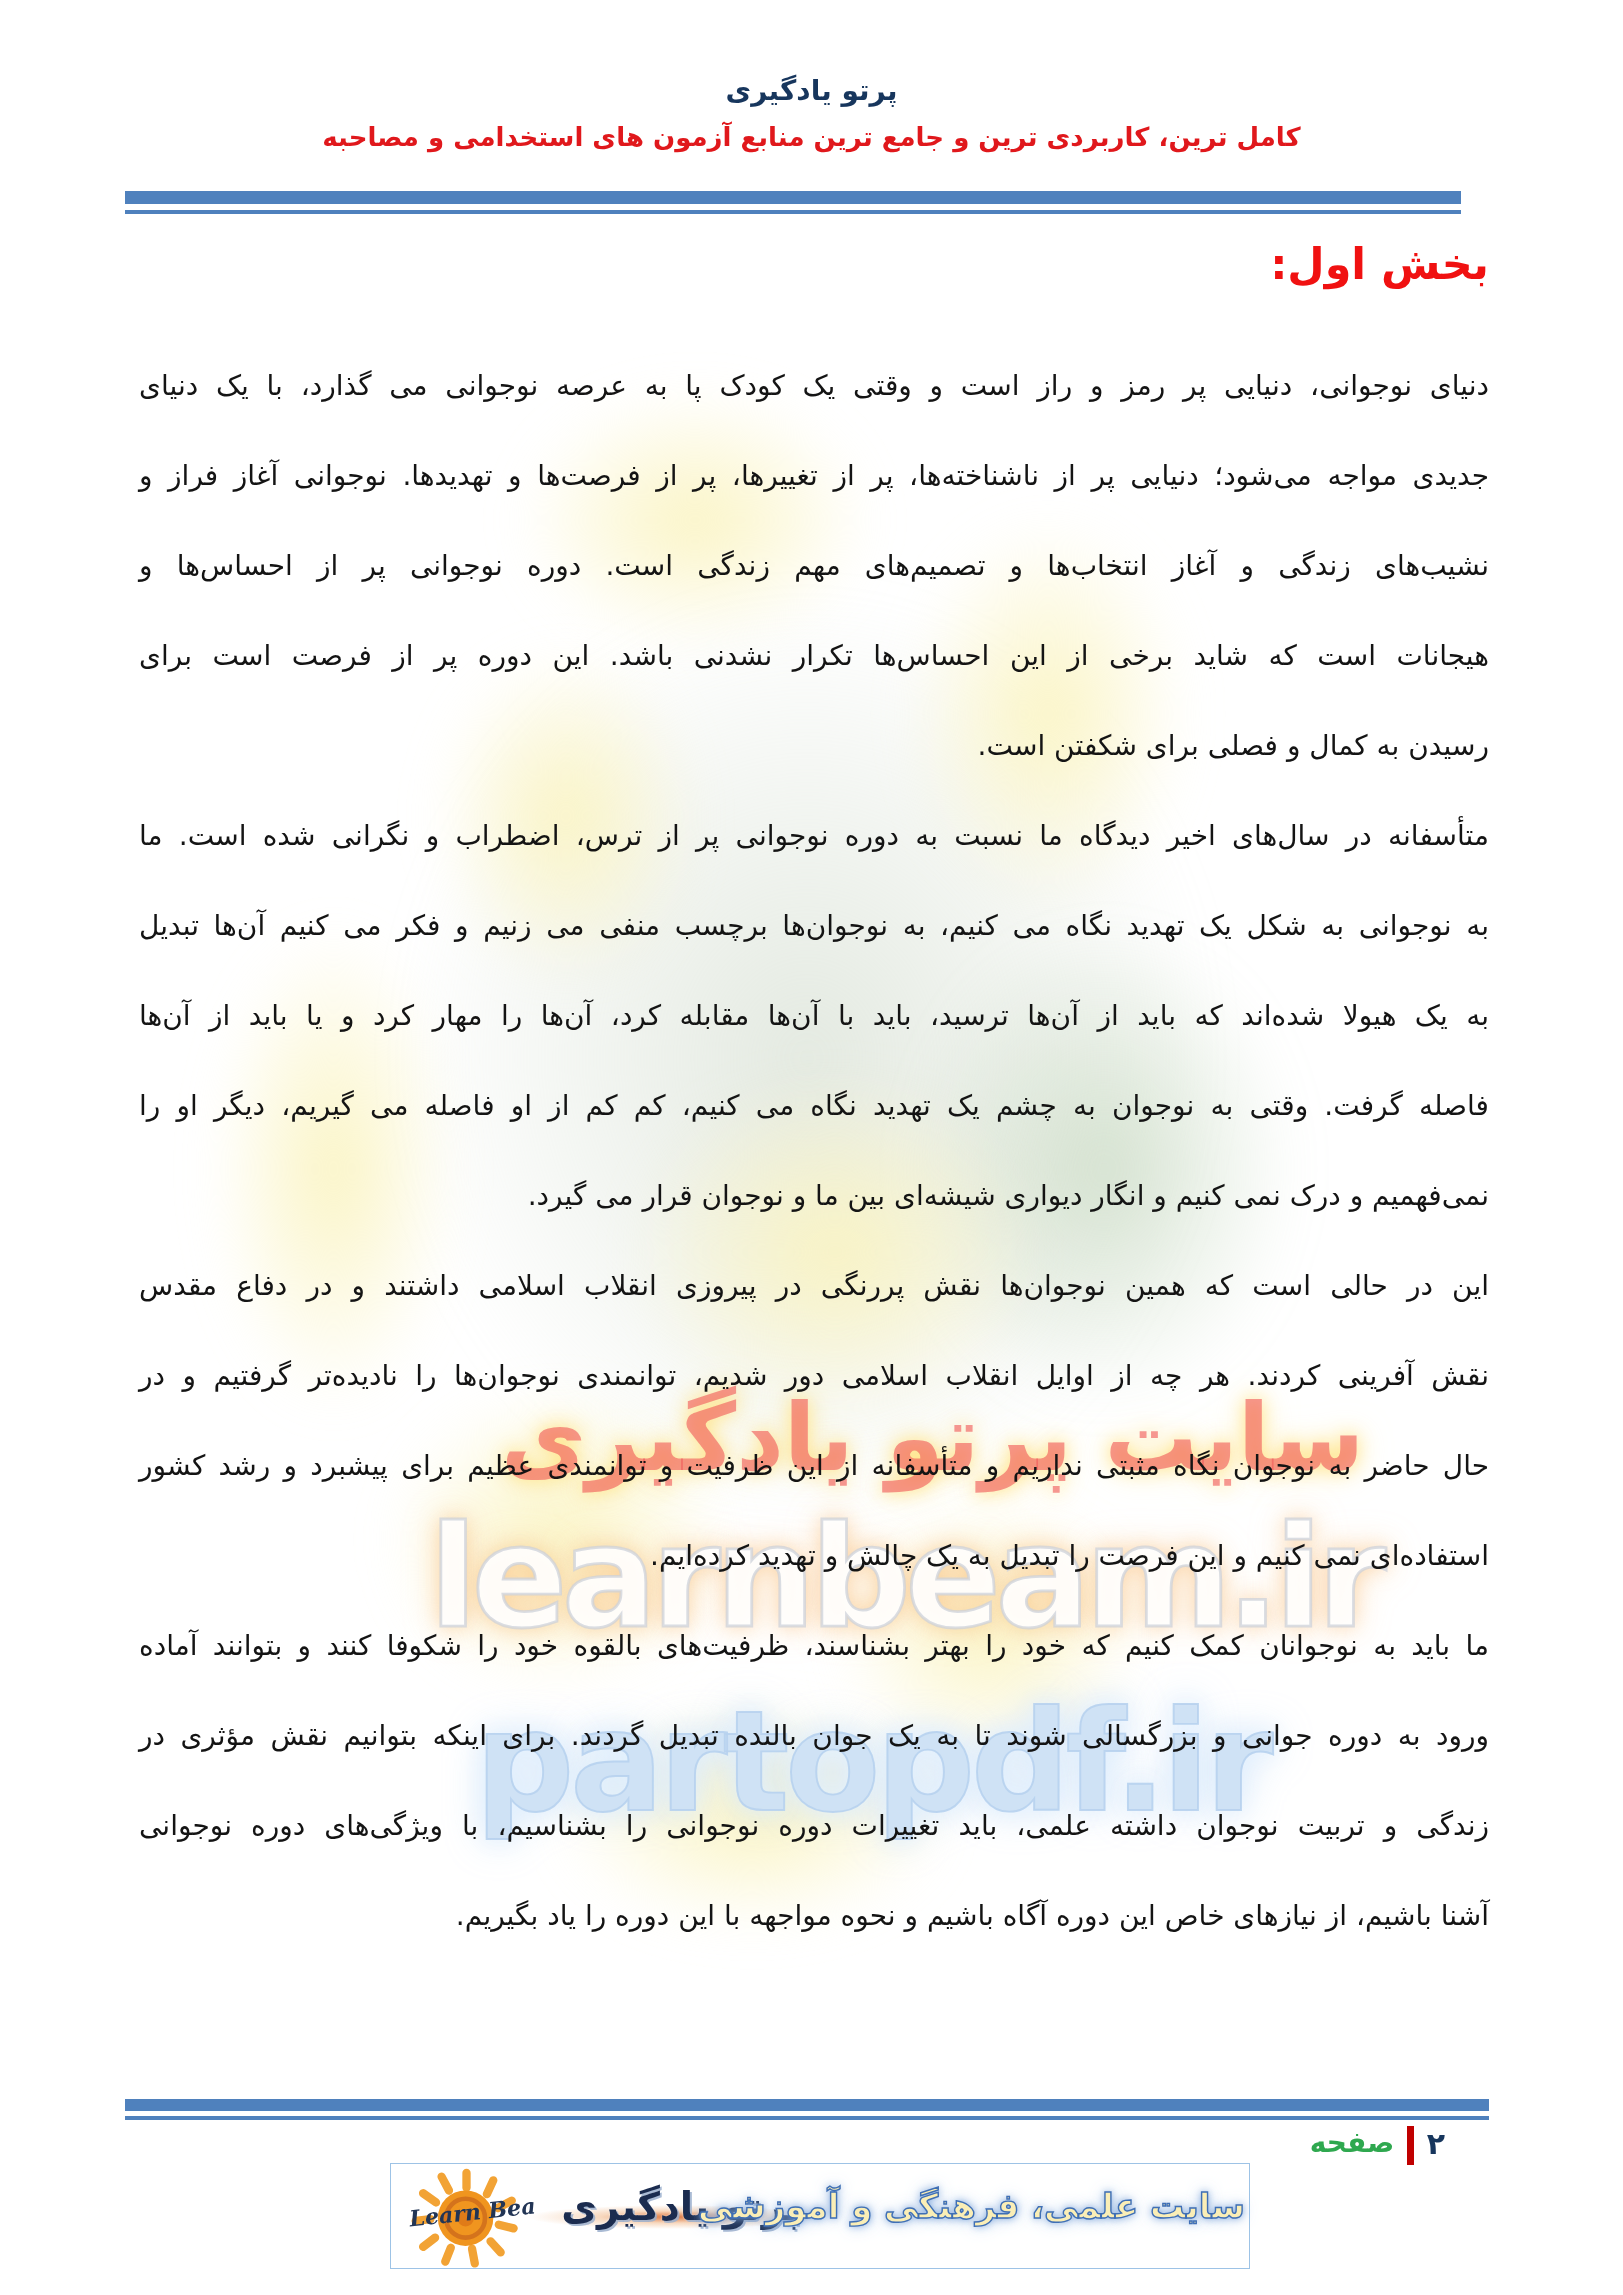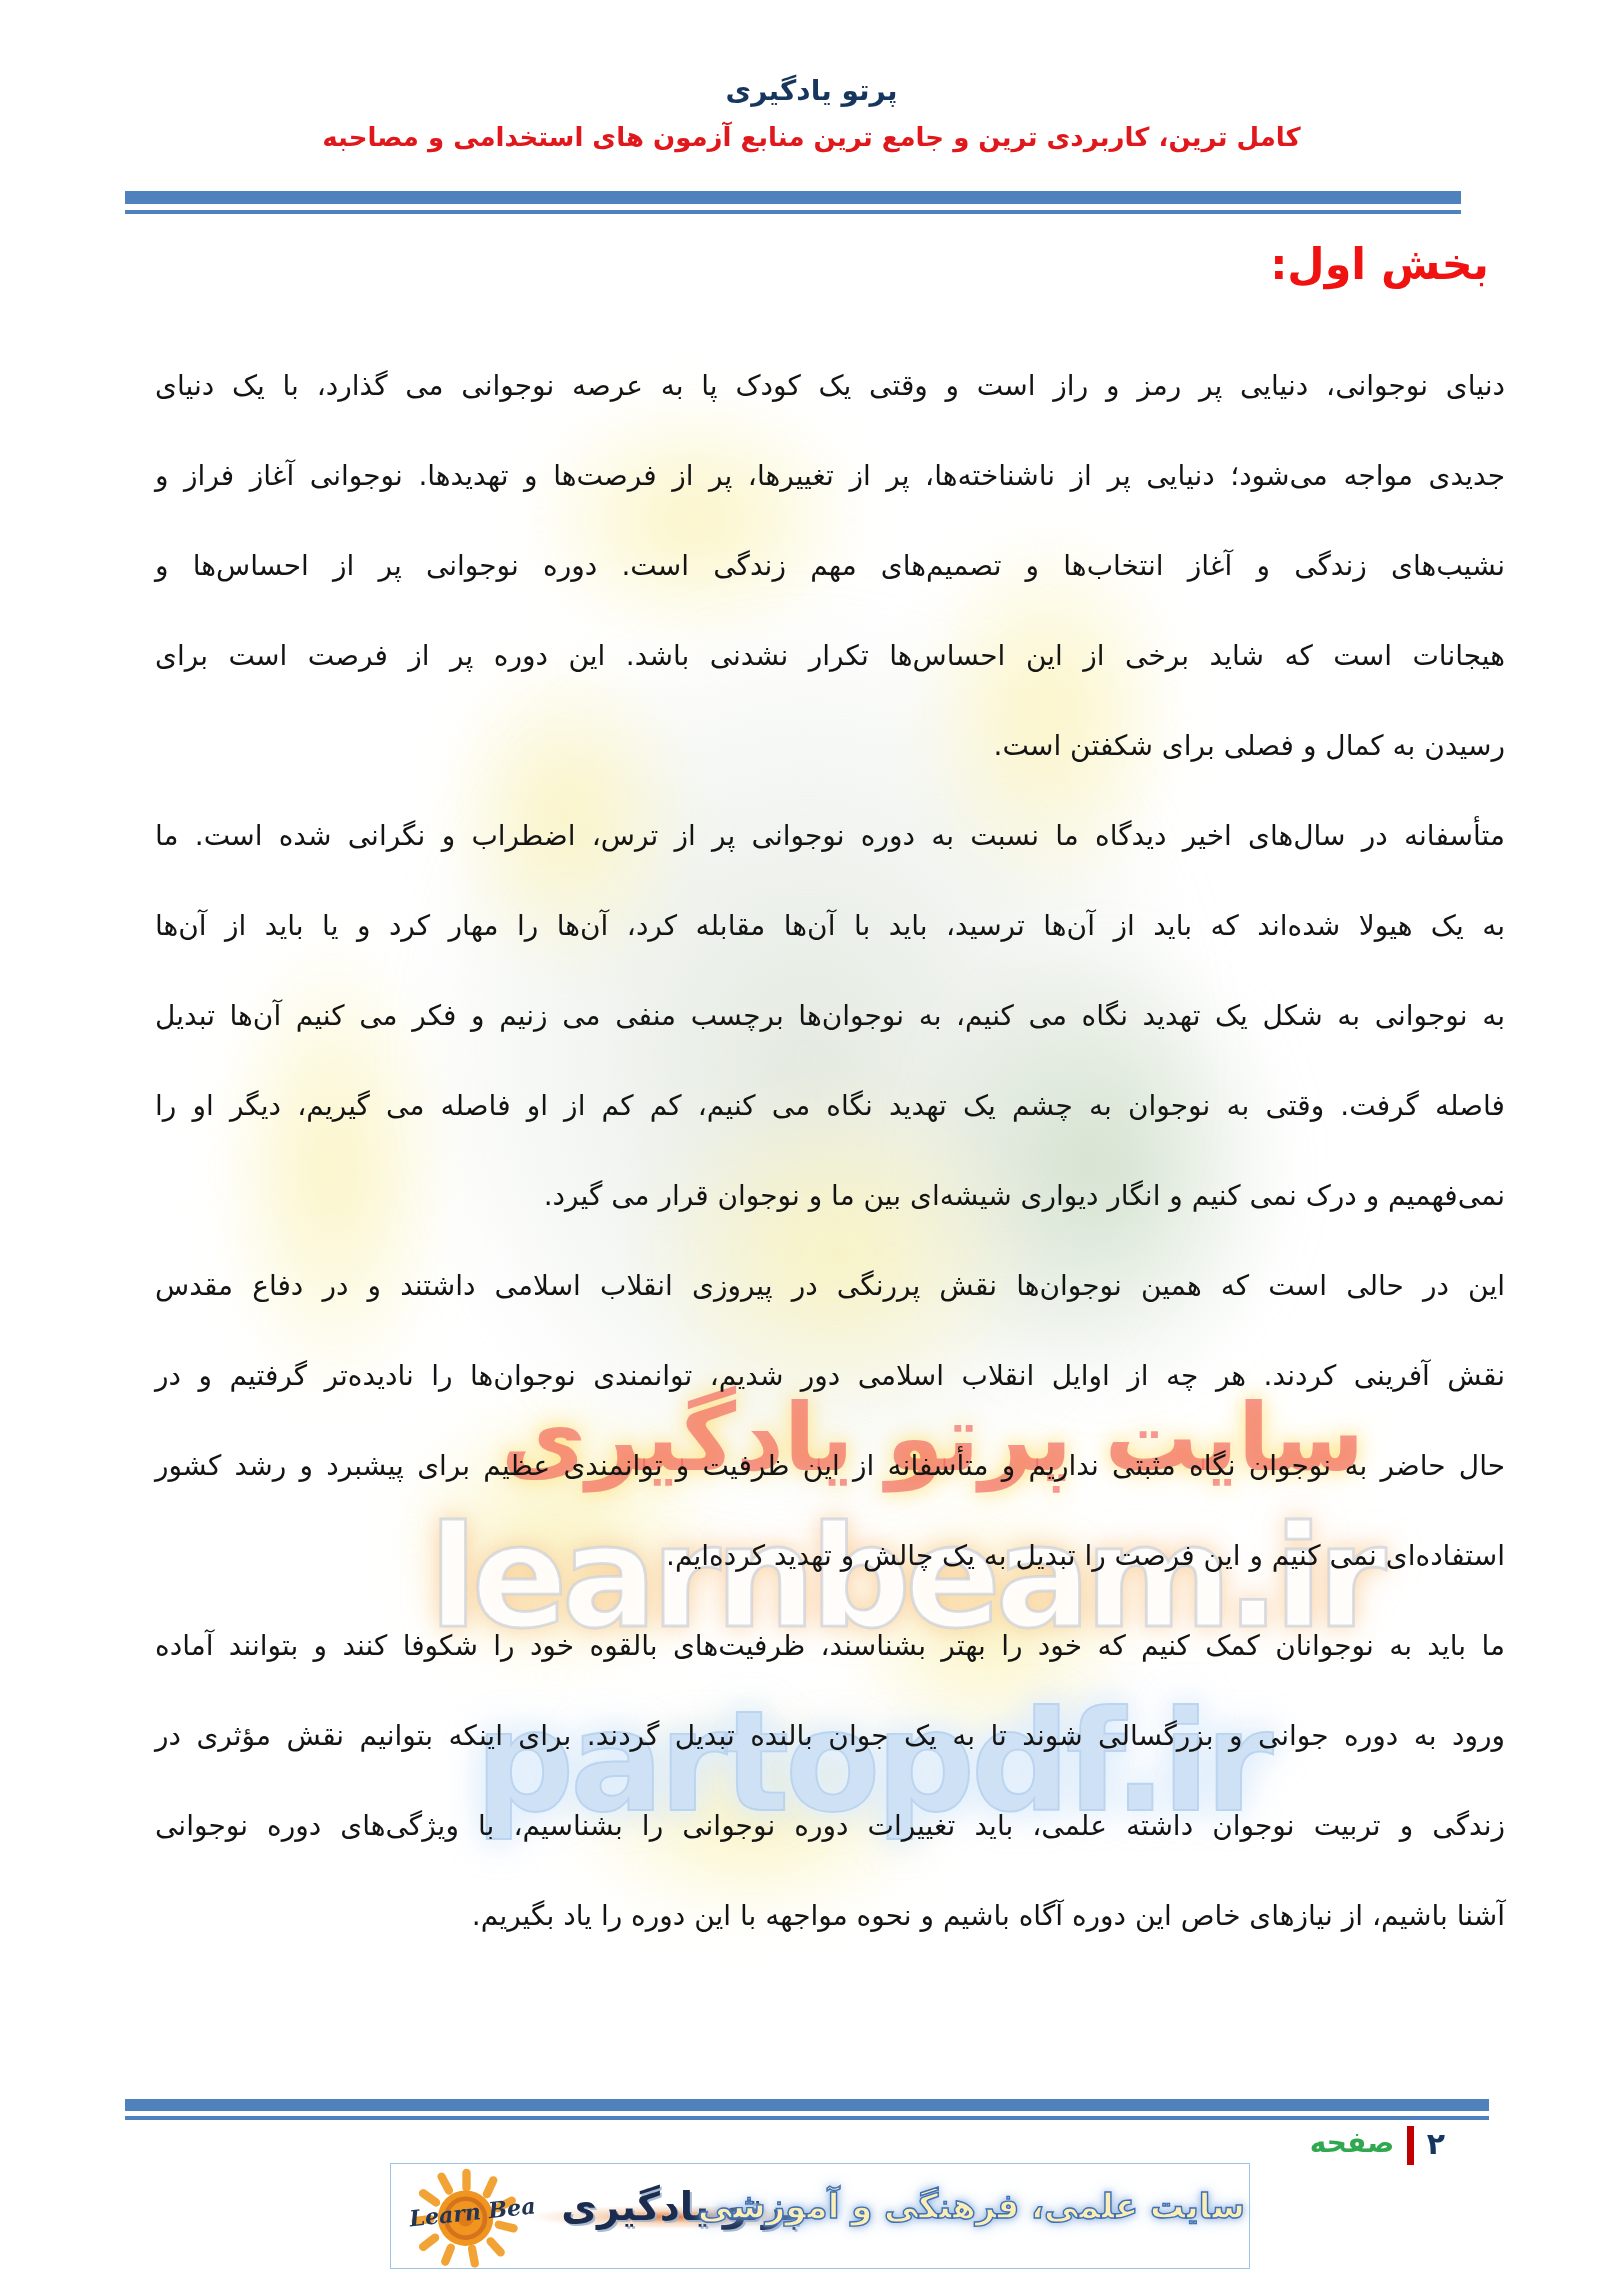--- a/index.html
+++ b/index.html
@@ -34,21 +34,21 @@
   .rule .gap{height:5.6px;background:transparent;}
   .rule .thin{height:4.6px;background:#4f81bd;}
   .rule-top{top:191px;}
   .rule-bottom{top:2099px;width:1364px;}
   .rule-bottom .thick{height:12px;}
   .rule-bottom .gap{height:4.6px;}
 
   
   .section-heading{position:absolute;z-index:2;top:239px;left:139px;width:1350px;
              direction:rtl;text-align:right;font-size:43px;font-weight:bold;color:#f01111;}
-  .body-text{position:absolute;z-index:2;top:341px;left:139px;width:1350px;direction:rtl;color:#141414;margin-left:16px;}
+  .body-text{position:absolute;z-index:2;top:341px;left:139px;width:1350px;direction:rtl;color:#141414;}
   .bodyline{height:90px;line-height:90px;font-size:28px;white-space:nowrap;
             text-align:justify;text-align-last:justify;}
   .bodyline.para-end{text-align:center;text-align-last:right;}
 
   
   .pagenum{position:absolute;z-index:2;top:2126px;right:178px;display:flex;align-items:flex-start;direction:ltr;}
   .pagenum .word{color:#2fa84f;font-size:28px;font-weight:bold;}
   .pagenum .bar{width:6.5px;height:39px;background:#c00000;margin:0 13px;}
   .pagenum .num{color:#17365d;font-size:30px;font-weight:bold;}
 
@@ -97,22 +97,22 @@
 
   <div class="section-heading">بخش اول:</div>
 
   <div class="body-text">
     <div class="bodyline">دنیای نوجوانی، دنیایی پر رمز و راز است و وقتی یک کودک پا به عرصه نوجوانی می گذارد، با یک دنیای</div>
     <div class="bodyline">جدیدی مواجه می‌شود؛ دنیایی پر از ناشناخته‌ها، پر از تغییرها، پر از فرصت‌ها و تهدیدها. نوجوانی آغاز فراز و</div>
     <div class="bodyline">نشیب‌های زندگی و آغاز انتخاب‌ها و تصمیم‌های مهم زندگی است. دوره نوجوانی پر از احساس‌ها و</div>
     <div class="bodyline">هیجانات است که شاید برخی از این احساس‌ها تکرار نشدنی باشد. این دوره پر از فرصت است برای</div>
     <div class="bodyline para-end">رسیدن به کمال و فصلی برای شکفتن است.</div>
     <div class="bodyline">متأسفانه در سال‌های اخیر دیدگاه ما نسبت به دوره نوجوانی پر از ترس، اضطراب و نگرانی شده است. ما</div>
+    <div class="bodyline">به نوجوانی به شکل یک تهدید نگاه می کنیم، به نوجوان‌ها برچسب منفی می زنیم و فکر می کنیم آن‌ها تبدیل</div>
     <div class="bodyline">به یک هیولا شده‌اند که باید از آن‌ها ترسید، باید با آن‌ها مقابله کرد، آن‌ها را مهار کرد و یا باید از آن‌ها</div>
-    <div class="bodyline">به نوجوانی به شکل یک تهدید نگاه می کنیم، به نوجوان‌ها برچسب منفی می زنیم و فکر می کنیم آن‌ها تبدیل</div>
     <div class="bodyline">فاصله گرفت. وقتی به نوجوان به چشم یک تهدید نگاه می کنیم، کم کم از او فاصله می گیریم، دیگر او را</div>
     <div class="bodyline para-end">نمی‌فهمیم و درک نمی کنیم و انگار دیواری شیشه‌ای بین ما و نوجوان قرار می گیرد.</div>
     <div class="bodyline">این در حالی است که همین نوجوان‌ها نقش پررنگی در پیروزی انقلاب اسلامی داشتند و در دفاع مقدس</div>
     <div class="bodyline">نقش آفرینی کردند. هر چه از اوایل انقلاب اسلامی دور شدیم، توانمندی نوجوان‌ها را نادیده‌تر گرفتیم و در</div>
     <div class="bodyline">حال حاضر به نوجوان نگاه مثبتی نداریم و متأسفانه از این ظرفیت و توانمندی عظیم برای پیشبرد و رشد کشور</div>
     <div class="bodyline para-end">استفاده‌ای نمی کنیم و این فرصت را تبدیل به یک چالش و تهدید کرده‌ایم.</div>
     <div class="bodyline">ما باید به نوجوانان کمک کنیم که خود را بهتر بشناسند، ظرفیت‌های بالقوه خود را شکوفا کنند و بتوانند آماده</div>
     <div class="bodyline">ورود به دوره جوانی و بزرگسالی شوند تا به یک جوان بالنده تبدیل گردند. برای اینکه بتوانیم نقش مؤثری در</div>
     <div class="bodyline">زندگی و تربیت نوجوان داشته علمی، باید تغییرات دوره نوجوانی را بشناسیم، با ویژگی‌های دوره نوجوانی</div>
     <div class="bodyline para-end">آشنا باشیم، از نیازهای خاص این دوره آگاه باشیم و نحوه مواجهه با این دوره را یاد بگیریم.</div>

